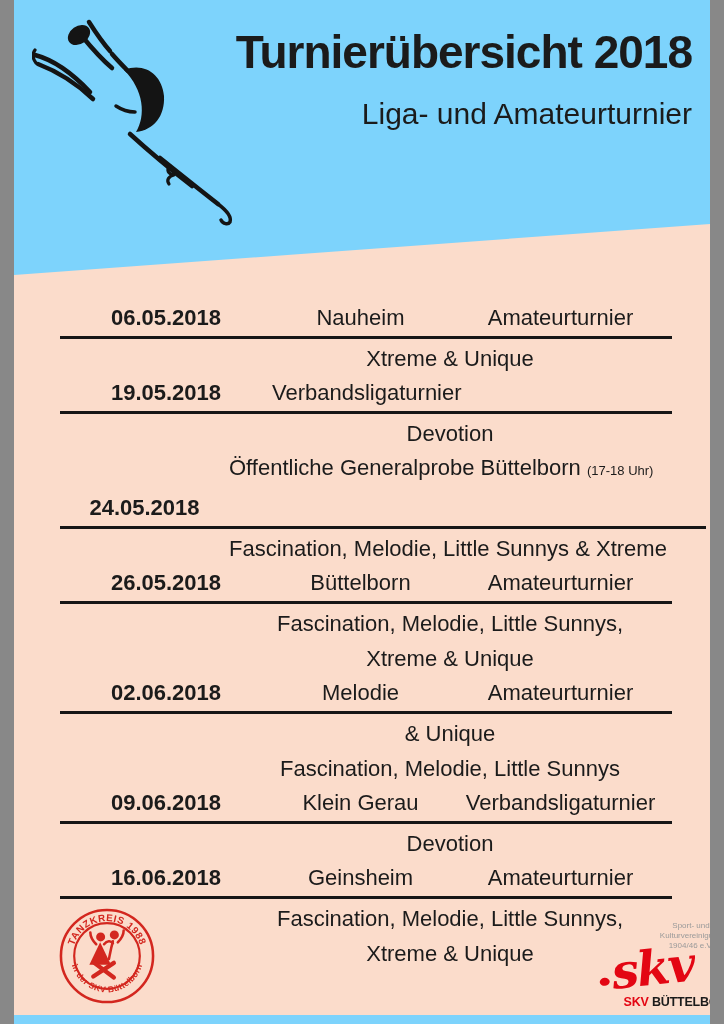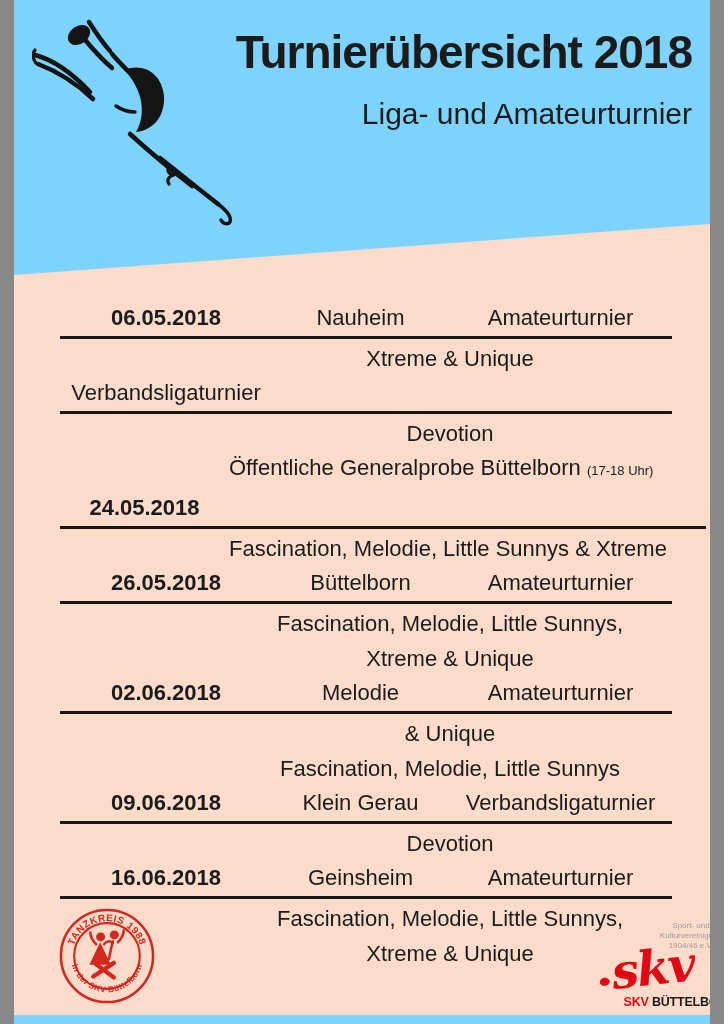--- a/index.html
+++ b/index.html
@@ -80,20 +80,21 @@
         <span class="venue">Nauheim</span>
         <span class="type">Amateurturnier</span>
       </div>
       <div class="teams">
         <div class="team">Xtreme &amp; Unique</div>
       </div>
     </div>
 
     <div class="row">
       <div class="head">
+        <span class="date">19.05.2018</span>
         <span class="type">Verbandsligaturnier</span>
       </div>
       <div class="teams">
         <div class="team">Devotion</div>
       </div>
     </div>
 
     <div class="row">
       <div class="head probe">
         <span class="date">24.05.2018</span>

